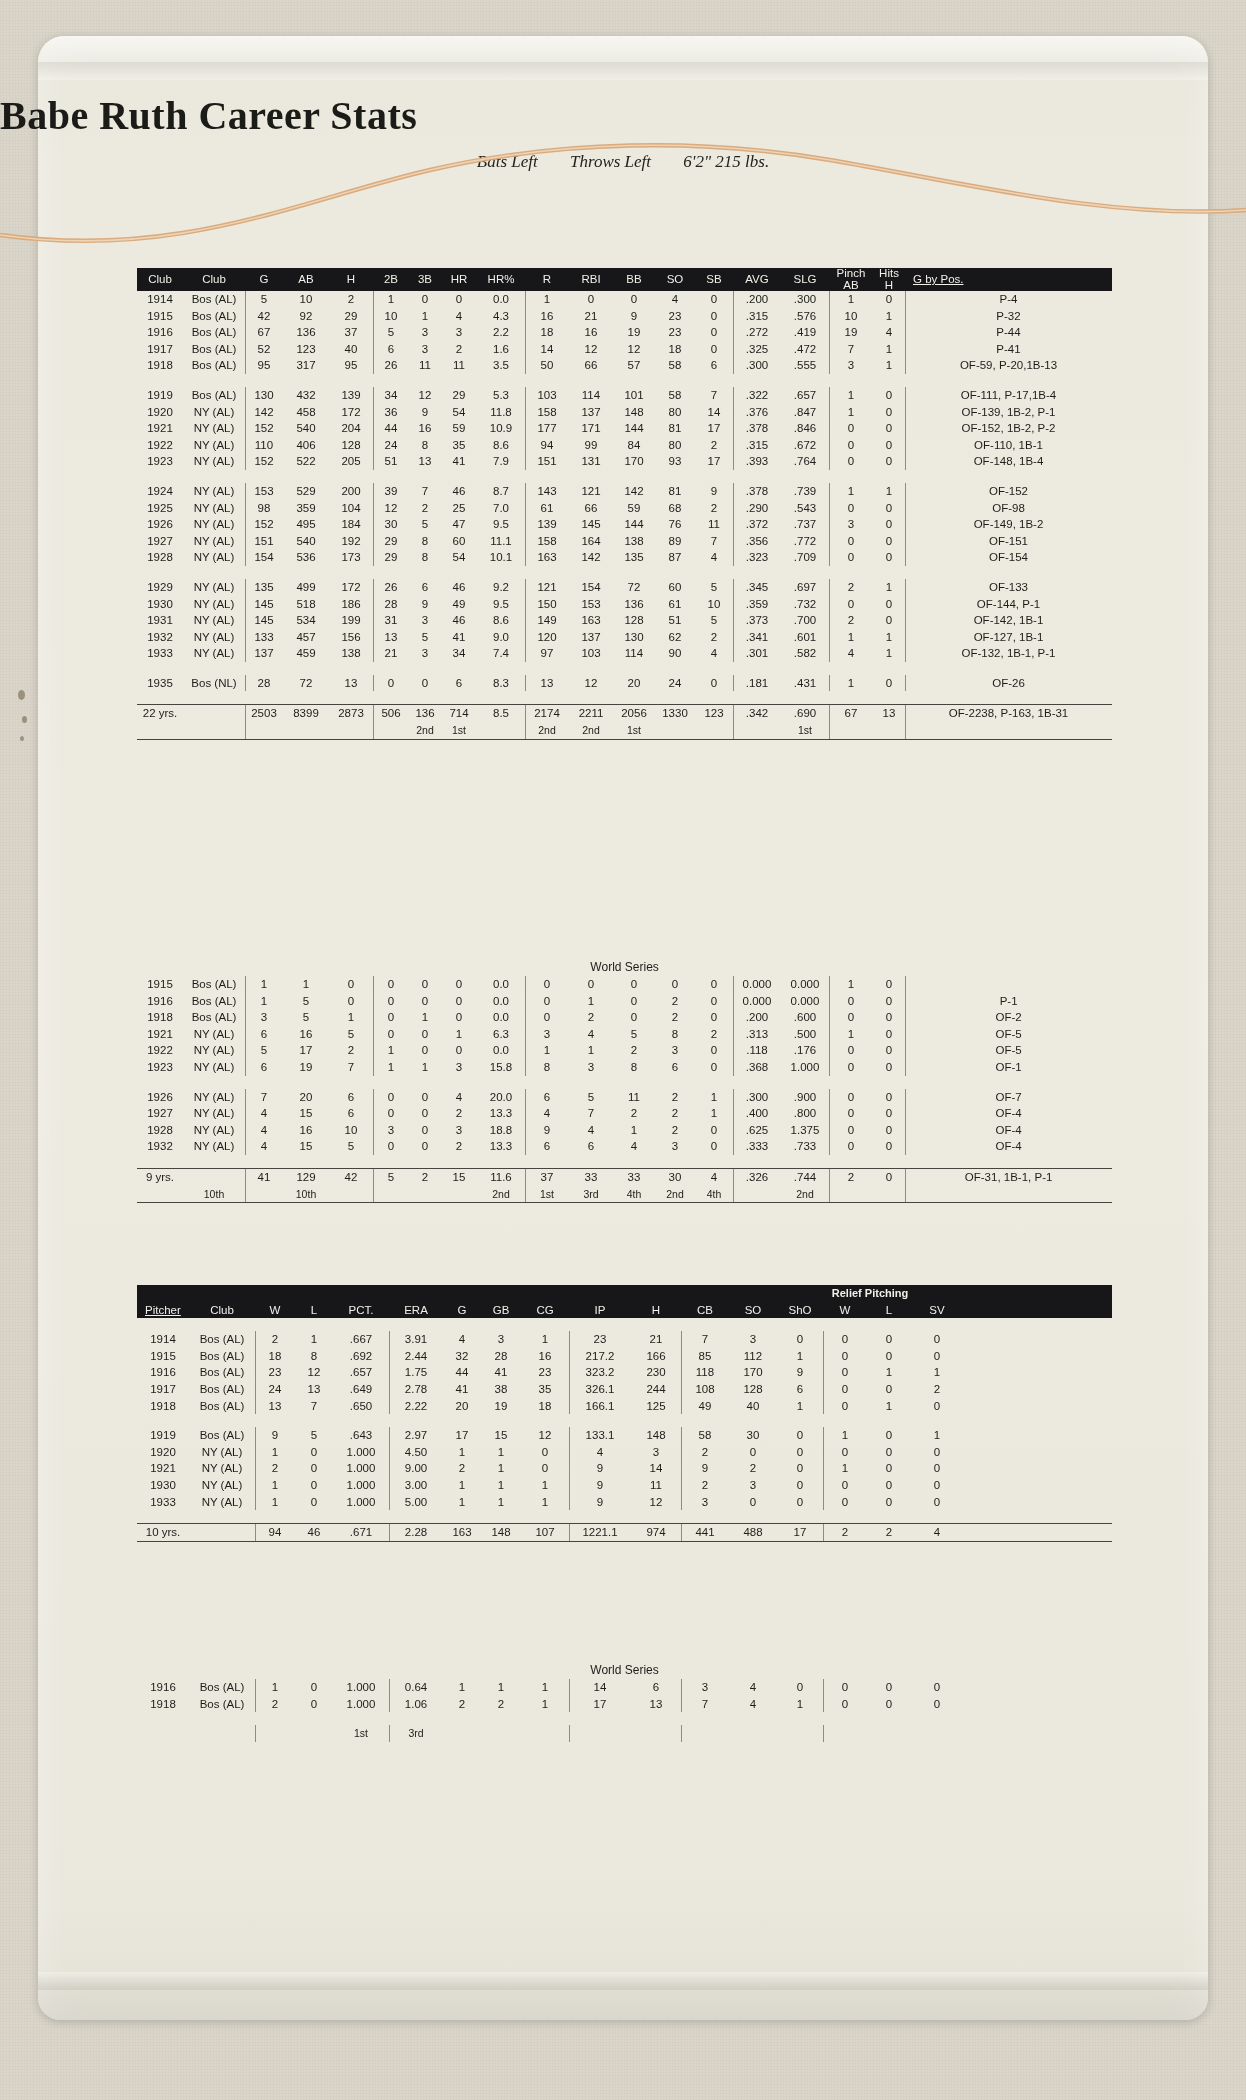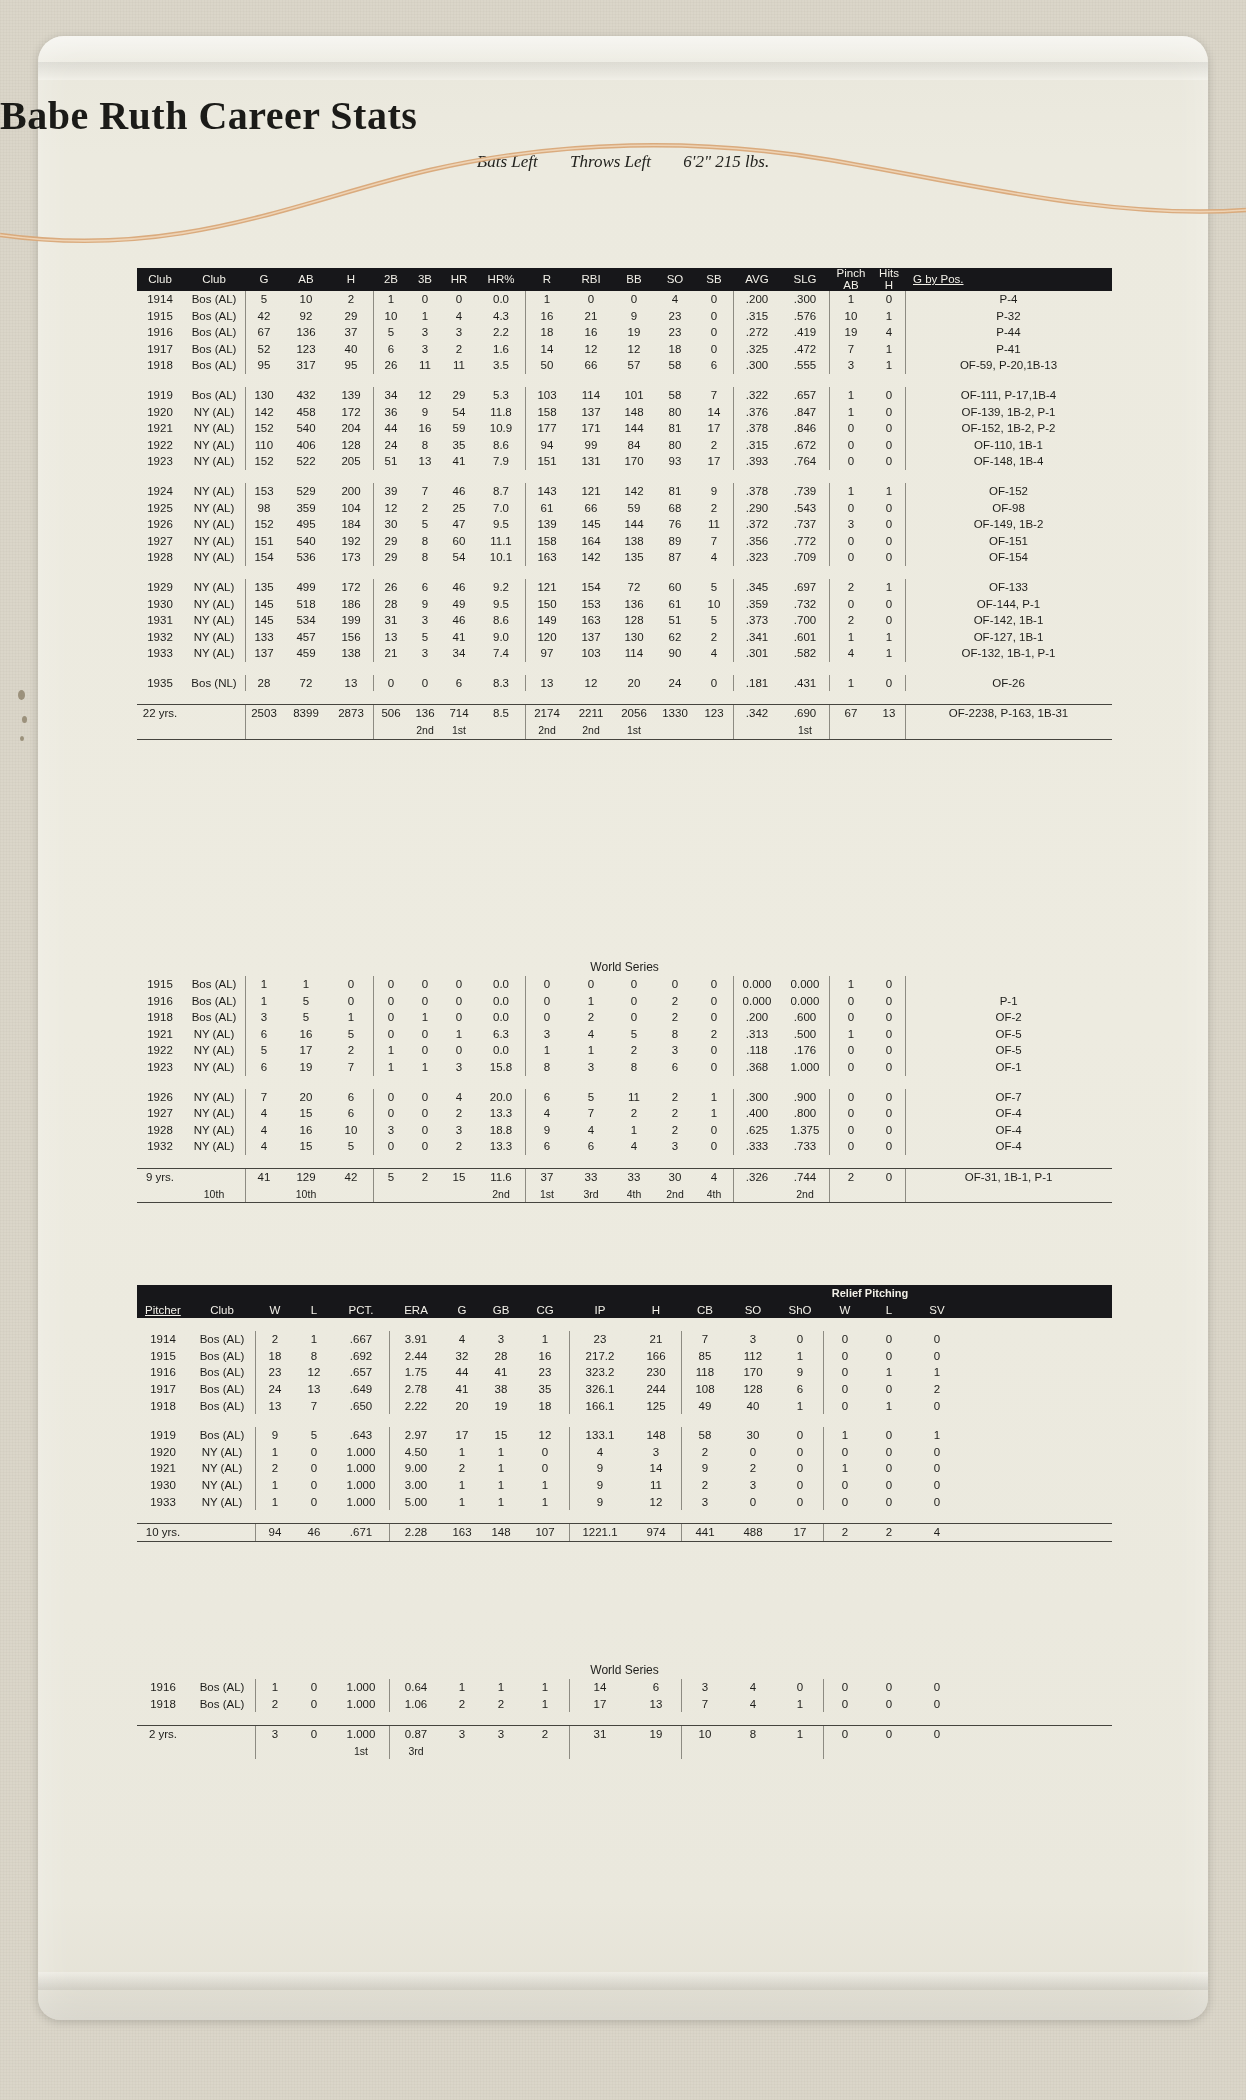--- a/index.html
+++ b/index.html
@@ -1375,40 +1375,20 @@
           <td>4</td>
           <td>1</td>
           <td class="vr">0</td>
           <td>0</td>
           <td>0</td>
           <td class="pos"></td>
         </tr>
         <tr class="gap-row">
           <td colspan="18"></td>
         </tr>
-        <tr class="tot-row">
-          <td>2 yrs.</td>
-          <td class="club"></td>
-          <td class="vr">3</td>
-          <td>0</td>
-          <td>1.000</td>
-          <td class="vr">0.87</td>
-          <td>3</td>
-          <td>3</td>
-          <td>2</td>
-          <td class="vr">31</td>
-          <td>19</td>
-          <td class="vr">10</td>
-          <td>8</td>
-          <td>1</td>
-          <td class="vr">0</td>
-          <td>0</td>
-          <td>0</td>
-          <td class="pos"></td>
-        </tr>
         <tr class="rank-row">
           <td></td>
           <td class="club"></td>
           <td class="vr"></td>
           <td></td>
           <td>1st</td>
           <td class="vr">3rd</td>
           <td></td>
           <td></td>
           <td></td>

